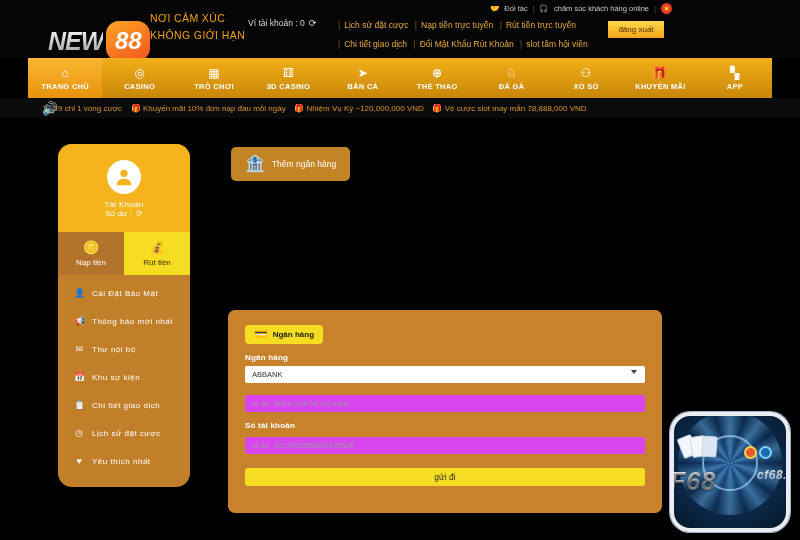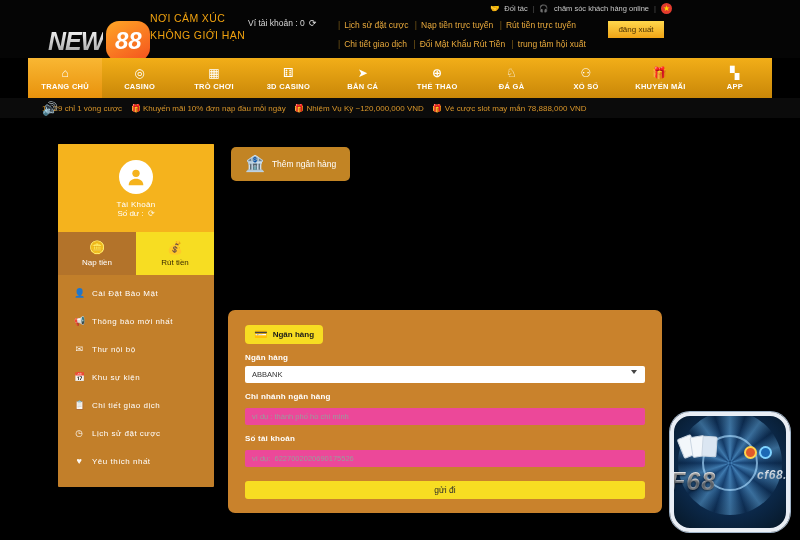--- a/index.html
+++ b/index.html
@@ -47,21 +47,21 @@
           display:flex;align-items:center;padding-left:42px;box-sizing:border-box;gap:9px;
           font-size:8px;color:#d9962a;}
   .spk{position:absolute;left:42px;top:3px;font-size:13px;color:#e0e0e0;}
   .tick-item{white-space:nowrap;}
   .tick-item .gift{color:#d6452c;margin-right:2px;}
 
   
   .content{position:absolute;left:0;top:118px;width:800px;height:422px;background:#000;}
 
   
-  .sidebar{position:absolute;left:58px;top:26px;width:156px;border-radius:1px;overflow:hidden;
+  .sidebar{position:absolute;left:58px;top:26px;width:132px;border-radius:14px;overflow:hidden;
            background:#c27f2a;}
   .profile{background:#f5b31d;padding:16px 0 14px;text-align:center;}
   .avatar{width:34px;height:34px;border-radius:50%;background:#fff;margin:0 auto 6px;
           display:flex;align-items:center;justify-content:center;}
   .avatar svg{width:22px;height:22px;}
   .prof-name{font-size:8px;color:#fff;letter-spacing:.3px;}
   .prof-bal{font-size:8px;color:#fff;}
   .prof-bal .r{font-size:8px;margin-left:2px;opacity:.85;}
   .tabs{display:flex;}
   .tab{flex:1;padding:9px 0 8px;text-align:center;cursor:pointer;}
@@ -86,21 +86,21 @@
         padding:4px 9px;}
   .pill .p-ico{font-size:11px;line-height:1;color:#1a1a1a;}
   .pill .p-lb{font-size:8px;color:#1a1a1a;font-weight:bold;}
   .fld{margin-top:9px;}
   .fld-lb{font-size:8px;color:#fff;font-weight:bold;margin-bottom:4px;letter-spacing:.2px;}
   .sel{position:relative;width:100%;height:17px;background:#fff;border-radius:2px;
        display:flex;align-items:center;padding:0 7px;box-sizing:border-box;}
   .sel-val{font-size:7.5px;color:#333;}
   .sel .chev{position:absolute;right:8px;top:4px;width:0;height:0;border-left:3.5px solid transparent;
              border-right:3.5px solid transparent;border-top:4px solid #444;}
-  .inp{width:100%;height:17px;background:#ec4899;border:none;border-radius:2px;padding:0 7px;
+  .inp{width:100%;height:17px;background:#d946ef;border:none;border-radius:2px;padding:0 7px;
        box-sizing:border-box;font-size:7.5px;color:#333;font-family:inherit;}
   .inp::placeholder{color:#9b9b9b;}
   .submit{margin-top:14px;width:100%;height:18px;background:#f7dd22;border:none;border-radius:3px;
           font-size:8.5px;color:#2b2b2b;font-family:inherit;cursor:pointer;}
 
   
   .wm{position:absolute;right:10px;bottom:8px;width:112px;height:112px;border-radius:20px;
       background:radial-gradient(circle at 50% 45%,#1d4f86 0%,#0c2a4d 55%,#061726 100%);
       border:4px solid #e9eef5;box-shadow:0 0 0 1px #9fb3c8;overflow:hidden;
       display:flex;flex-direction:row;align-items:center;justify-content:center;}
@@ -160,22 +160,22 @@
     </div>
 
     <div class="toplinks">
       <div>
         <span class="sep">|</span><a>Lịch sử đặt cược</a>
         <span class="sep">|</span><a>Nạp tiền trực tuyến</a>
         <span class="sep">|</span><a>Rút tiền trực tuyến</a>
       </div>
       <div>
         <span class="sep">|</span><a>Chi tiết giao dịch</a>
-        <span class="sep">|</span><a>Đổi Mật Khẩu Rút Tiền</a>
-        <span class="sep">|</span><a>trung tâm hội xuất</a>
+        <span class="sep">|</span><a>Đổi Mật Khẩu Rút Khoản</a>
+        <span class="sep">|</span><a>slot tâm hội viên</a>
       </div>
     </div>
 
     <div class="topbar2">
       <span>🤝</span>
       <span>Đối tác</span>
       <span class="sep">|</span>
       <span>🎧</span>
       <span>chăm sóc khách hàng online</span>
       <span class="sep">|</span>
@@ -311,21 +311,20 @@
 
       <div class="fld">
         <div class="fld-lb">Ngân hàng</div>
         <div class="sel">
           <span class="sel-val">ABBANK</span>
           <span class="chev"></span>
         </div>
       </div>
 
       <div class="fld">
-        <div class="fld-lb">Chi nhánh ngân hàng</div>
         <input class="inp" placeholder="ví dụ : thành phố hồ chí minh" style="">
       </div>
 
       <div class="fld">
         <div class="fld-lb">Số tài khoản</div>
         <input class="inp" placeholder="ví dụ:  6227002020690175526" style="">
       </div>
 
       <button class="submit">gửi đi</button>
     </div>

